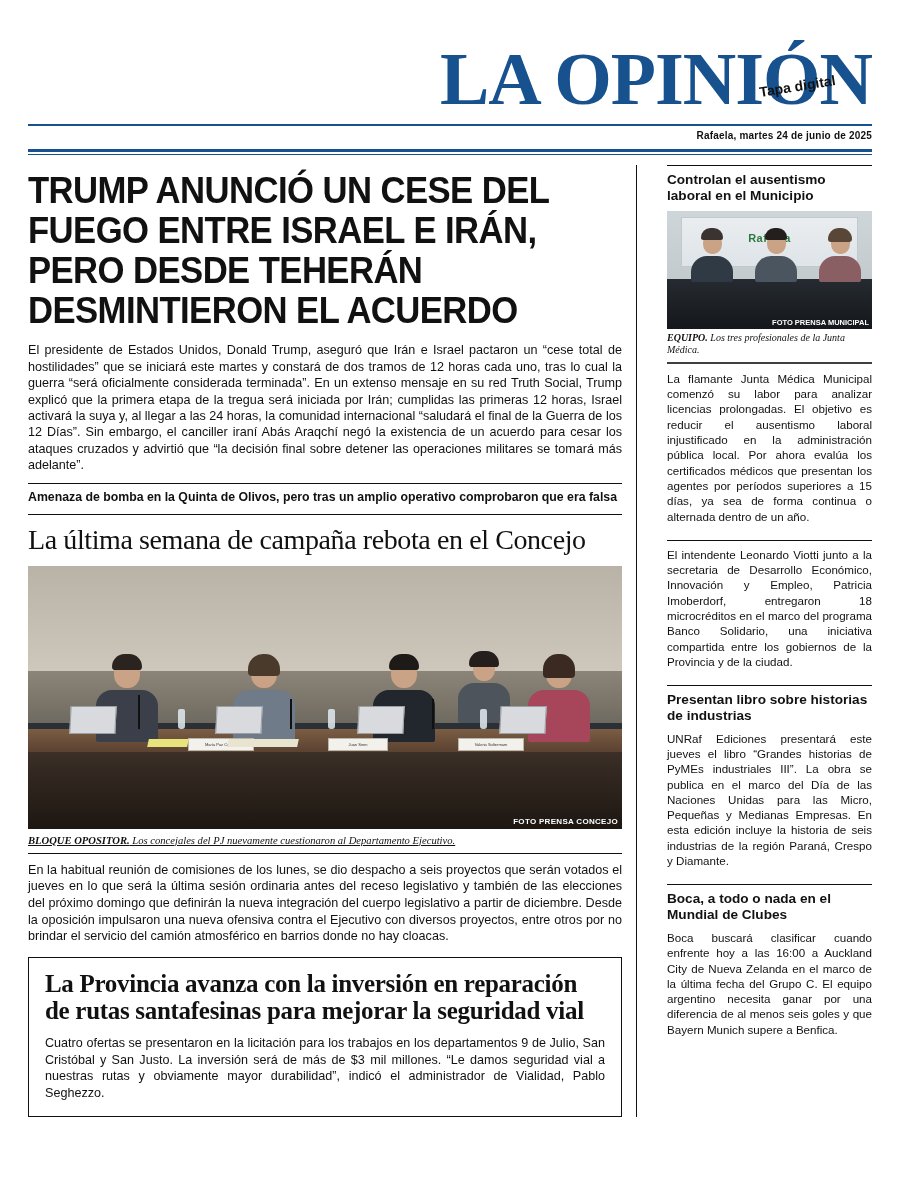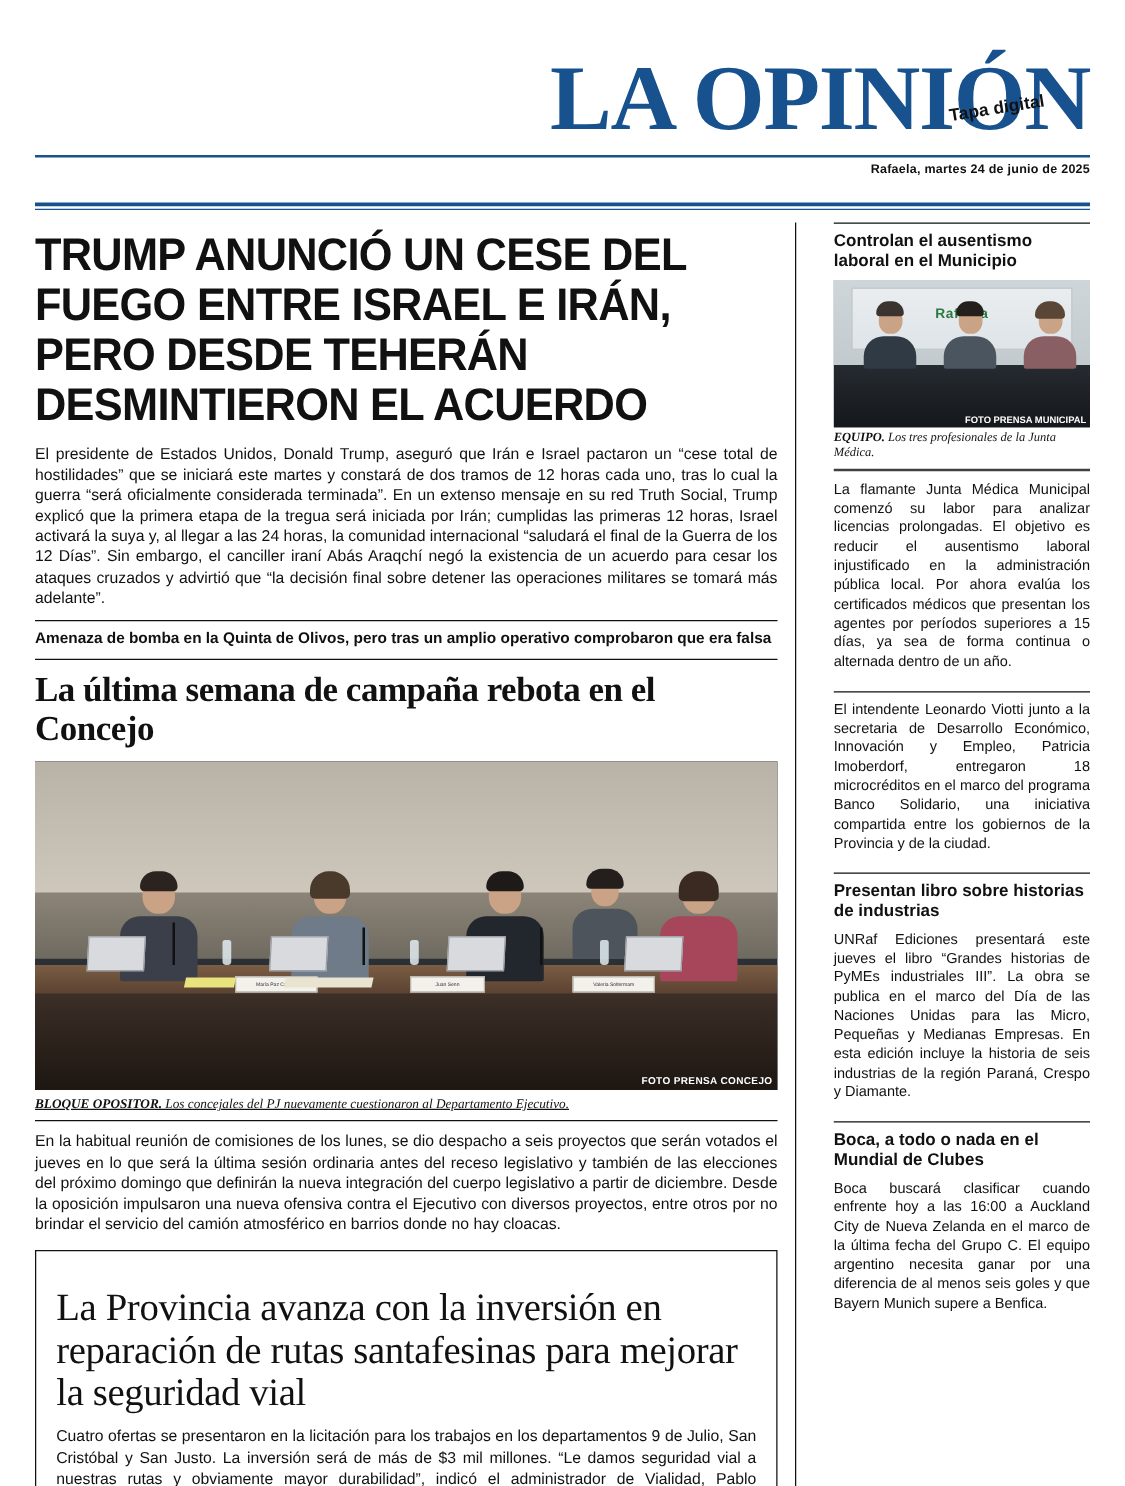--- a/index.html
+++ b/index.html
@@ -48,21 +48,21 @@
     font-family: "Liberation Sans", sans-serif;
   }
   .masthead-rule-top {
     border-top: 2px solid #17528f;
     margin-top: 10px;
   }
   .masthead-date {
     font-size: 10px;
     font-weight: bold;
     letter-spacing: 0.2px;
-    padding: 4px 0 21px 0;
+    padding: 4px 0 8px 0;
     color: #111;
   }
   .masthead-rule-bottom {
     border-top: 3px solid #17528f;
     margin-bottom: 2px;
   }
   .masthead-rule-bottom2 {
     border-top: 1px solid #17528f;
     margin-top: 2px;
   }
@@ -110,21 +110,21 @@
     padding-top: 6px;
     border-top: 1px solid #111;
     border-bottom: 1px solid #111;
     padding-bottom: 8px;
     margin-bottom: 10px;
   }
 
   
   .second-headline {
     font-family: "Liberation Serif", serif;
-    font-weight: bold;
+    font-weight: normal;
     font-size: 28px;
     line-height: 1.08;
     letter-spacing: -0.4px;
     margin: 4px 0 10px 0;
   }
   .photo-main {
     position: relative;
     width: 100%;
     height: 263px;
     overflow: hidden;
@@ -163,25 +163,25 @@
     margin-bottom: 12px;
   }
 
   
   .boxed {
     border: 1px solid #111;
     padding: 12px 16px 14px 16px;
   }
   .third-headline {
     font-family: "Liberation Serif", serif;
-    font-weight: normal;
-    font-size: 31px;
+    font-weight: bold;
+    font-size: 25px;
     line-height: 1.1;
     letter-spacing: -0.3px;
-    margin: 16px 0 10px 0;
+    margin: 0 0 10px 0;
   }
   .third-body {
     font-size: 12.6px;
     line-height: 1.33;
     text-align: justify;
   }
 
   
   .side-item { margin-bottom: 8px; margin-left: 18px; }
   .side-rule-top {

